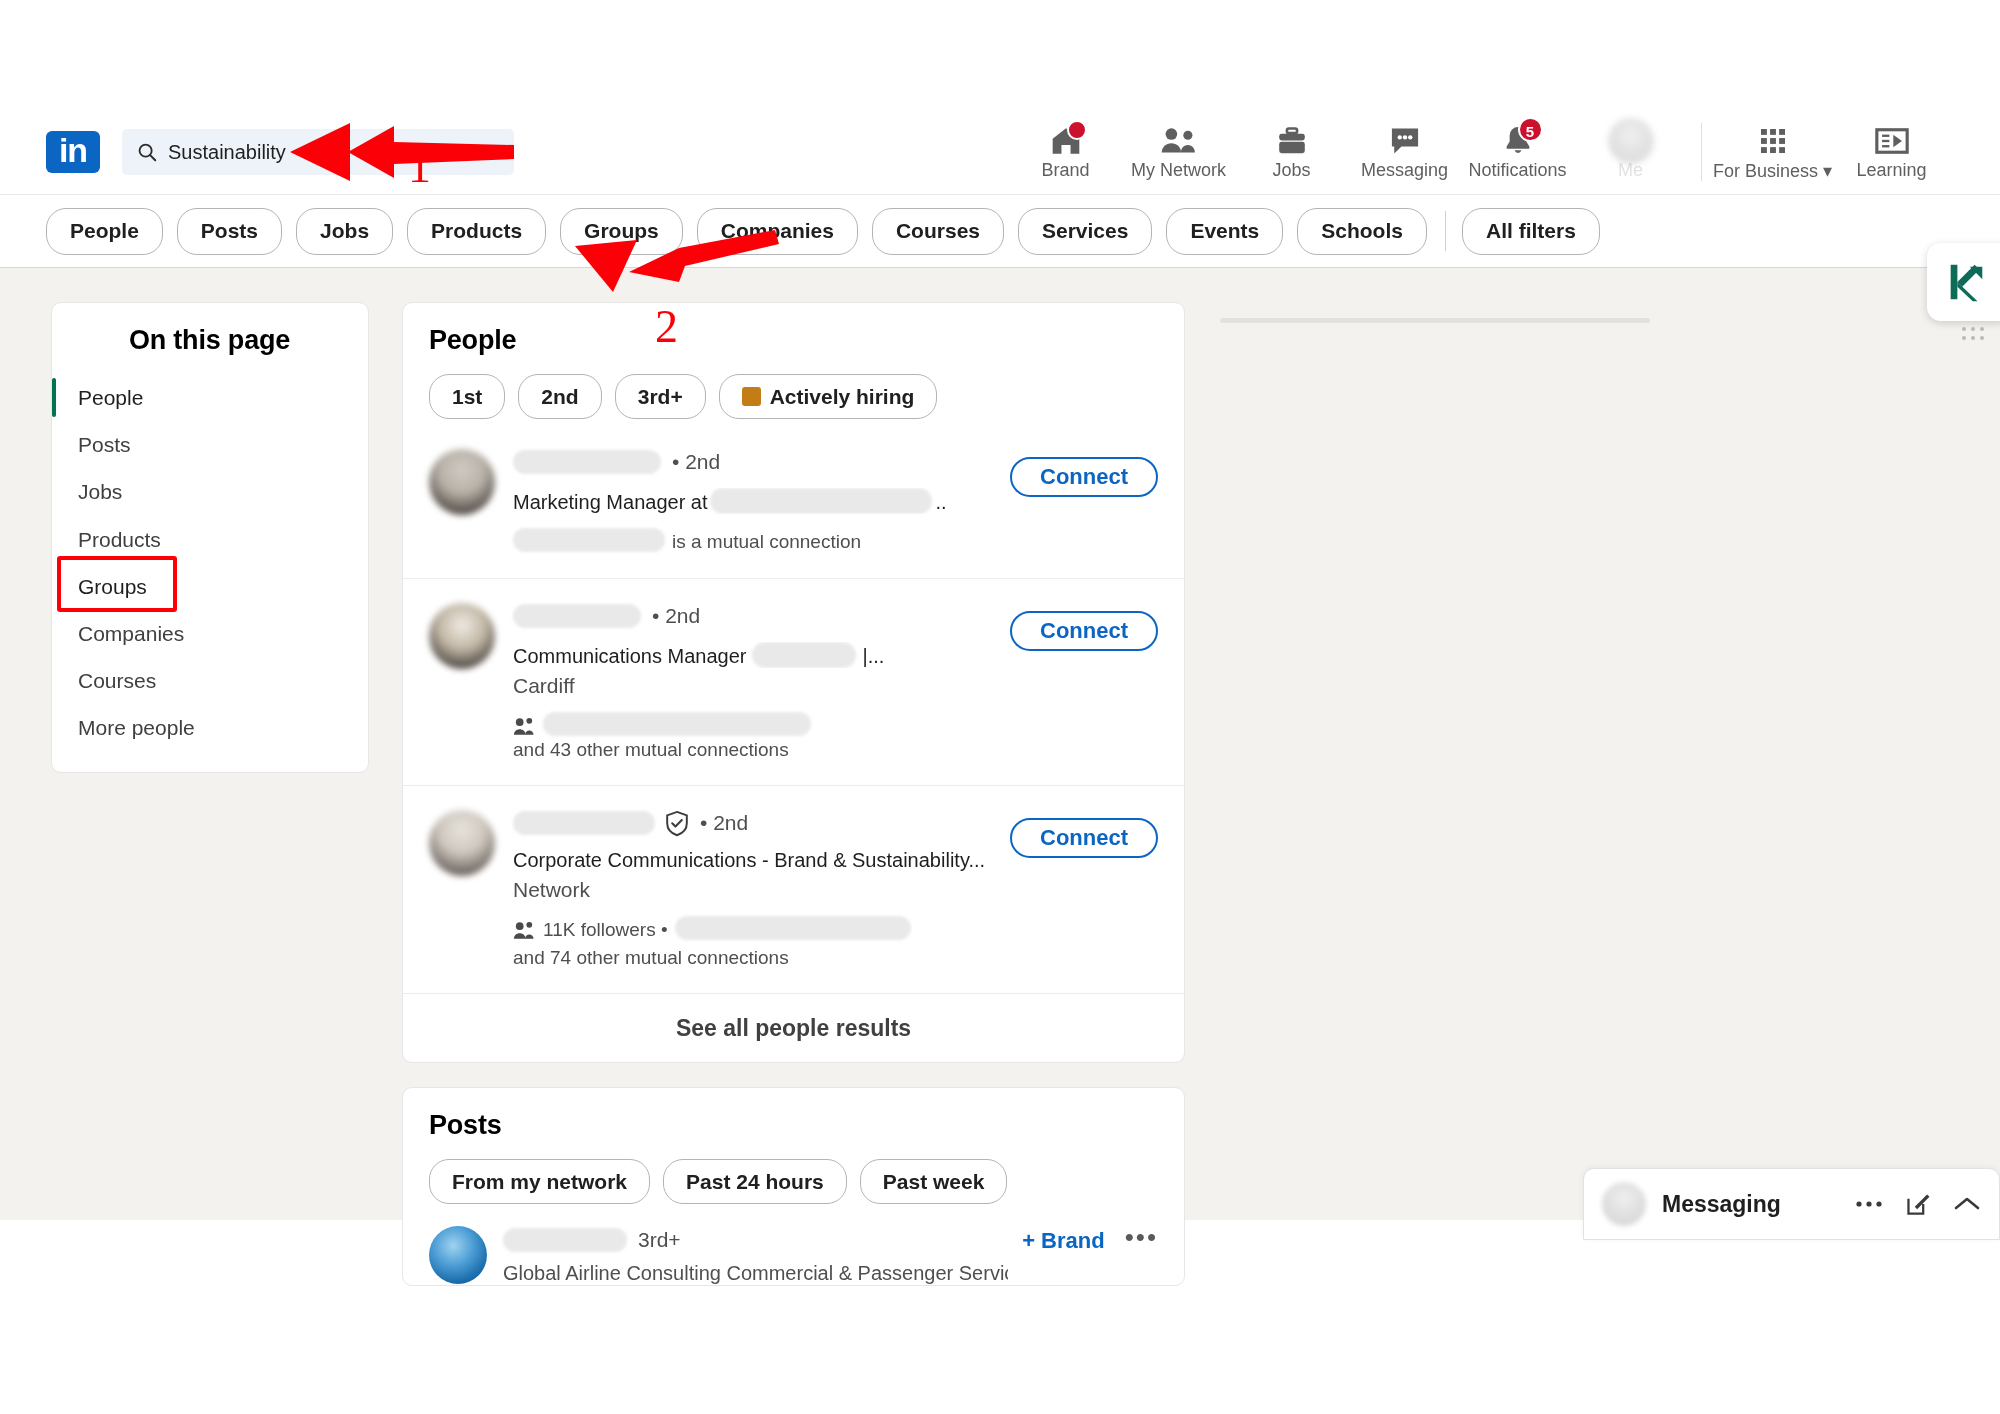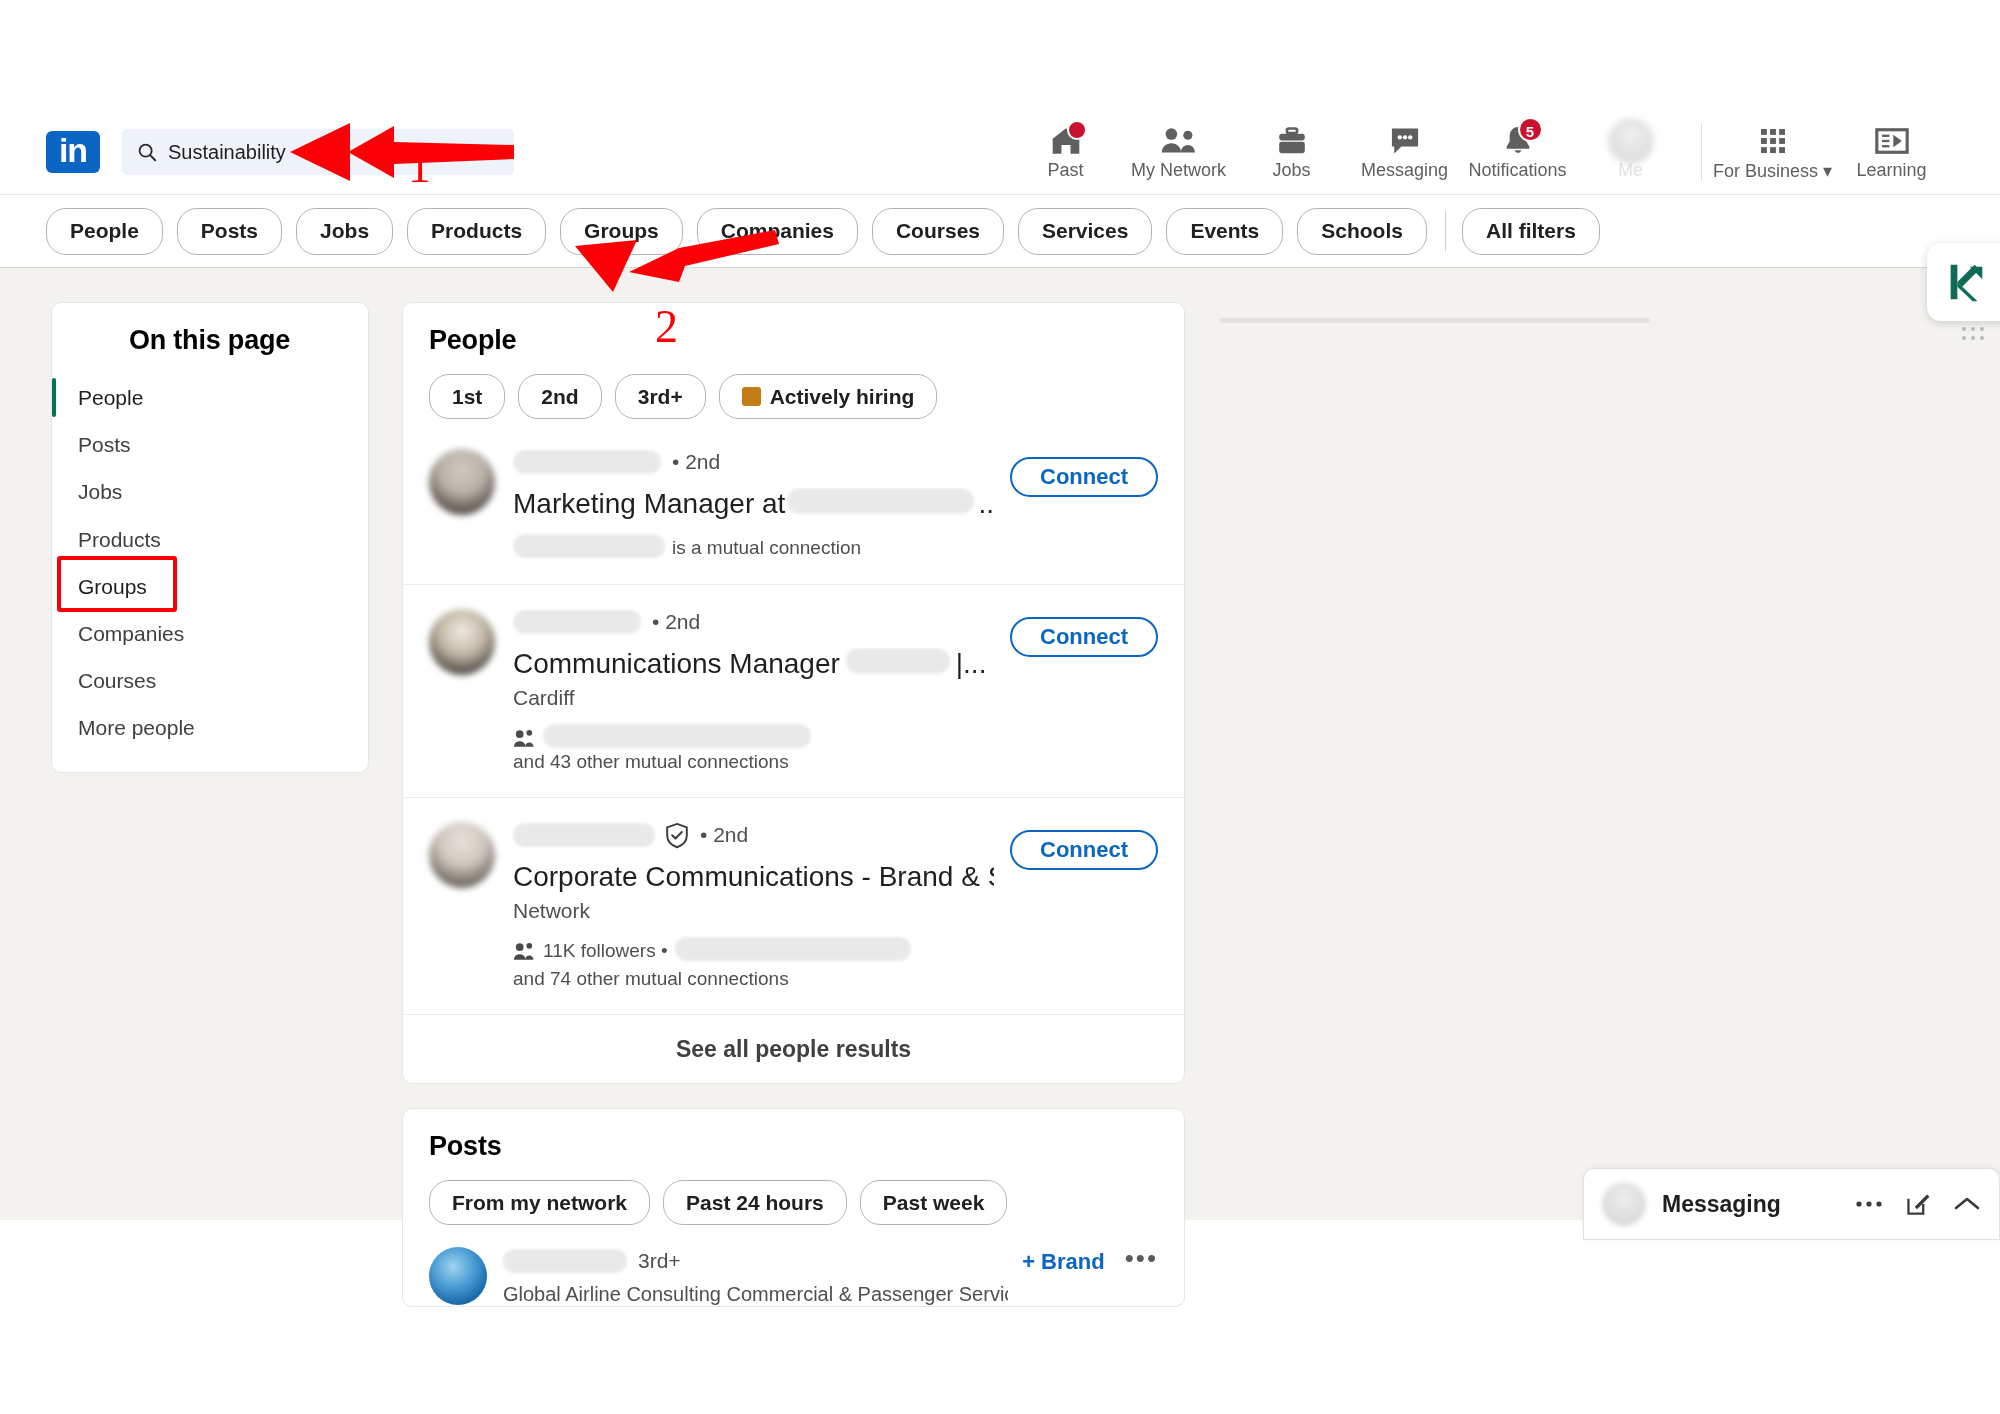--- a/index.html
+++ b/index.html
@@ -115,21 +115,21 @@
   }
   .pa1 { background: radial-gradient(circle at 50% 32%, #cfcac3 0%, #b9b2a8 40%, #5b5550 75%, #2a2724 100%); }
   .pa2 { background: radial-gradient(circle at 50% 34%, #efeae2 0%, #c3b8a6 42%, #4e4a45 78%, #242220 100%); }
   .pa3 { background: radial-gradient(circle at 50% 30%, #e6e2dc 0%, #cfc8bf 40%, #6d6660 78%, #302c29 100%); }
   .pbody { flex:1 1 auto; min-width:0; }
   .prow1 { display:flex; align-items:center; height:30px; }
   .redact { background:#e9e9e9; border-radius:14px; height:24px; display:inline-block; filter: blur(1.6px); }
   .redact.tall { height:26px; }
   .degree { font-size:21px; color:#4f4f4f; margin-left:11px; white-space:nowrap; }
   .shield { width:24px; height:27px; margin-left:10px; flex:0 0 auto; }
-  .ptitle { font-size:28px; color:#1f1f1f; margin-top:11px; display:flex; align-items:flex-start; white-space:nowrap; overflow:hidden; }
+  .ptitle { font-size:20px; color:#1f1f1f; margin-top:11px; display:flex; align-items:flex-end; white-space:nowrap; overflow:hidden; }
   .ploc { font-size:21px; color:#4f4f4f; margin-top:6px; }
   .pmutual { font-size:19px; color:#4f4f4f; margin-top:14px; display:flex; align-items:flex-start; flex-wrap:wrap; gap:0 7px; line-height:1.45; }
   .mi { width:23px; height:20px; flex:0 0 auto; margin-top:4px; }
   .connect {
     flex:0 0 auto; margin-left:16px; margin-top:10px;
     border:2px solid #0a66c2; color:#0a66c2; background:#fff;
     border-radius:24px; height:40px; padding:0 28px;
     font-size:22px; font-weight:600; display:flex; align-items:center; justify-content:center;
   }
   .see-all {
@@ -204,21 +204,21 @@
 
     <div class="nav-items">
 
       <div class="nav-item">
         <div class="glyph">
           <svg width="36" height="34" viewBox="0 0 24 24">
             <path d="M12 3 2.6 10.4V21h6.2v-6.1h6.4V21h6.2V10.4z" fill="#5f5f5f"></path>
           </svg>
           <span class="badge dot"></span>
         </div>
-        <span class="lbl">Past</span>
+        <span class="lbl">Brand</span>
       </div>
 
       <div class="nav-item">
         <div class="glyph">
           <svg width="38" height="34" viewBox="0 0 30 24">
             <circle cx="9" cy="6.5" r="4.6" fill="#5f5f5f"></circle>
             <path d="M1.4 21c0-4.3 3.4-7.3 7.6-7.3s7.6 3 7.6 7.3z" fill="#5f5f5f"></path>
             <circle cx="22" cy="7.5" r="3.6" fill="#5f5f5f"></circle>
             <path d="M16.5 21c0-3.4 2.5-5.8 5.5-5.8s5.5 2.4 5.5 5.8z" fill="#5f5f5f"></path>
           </svg>

